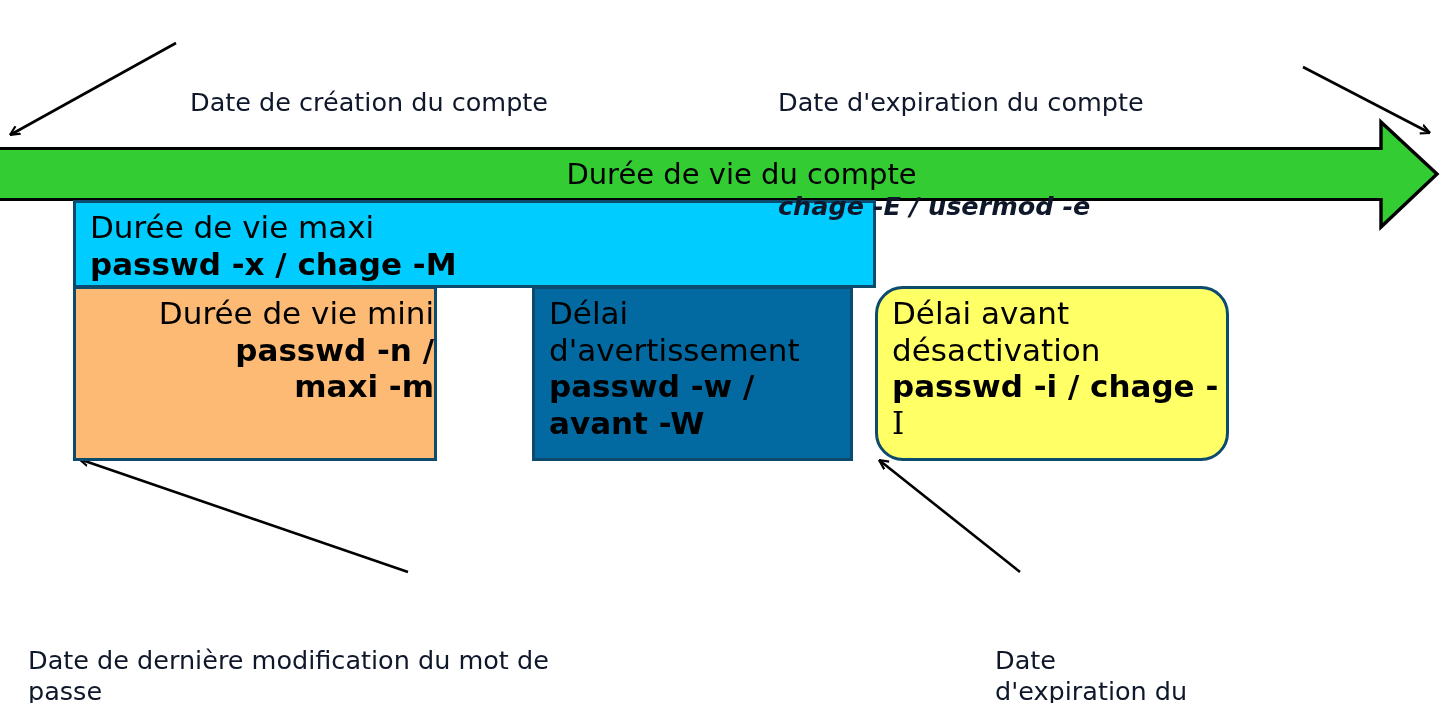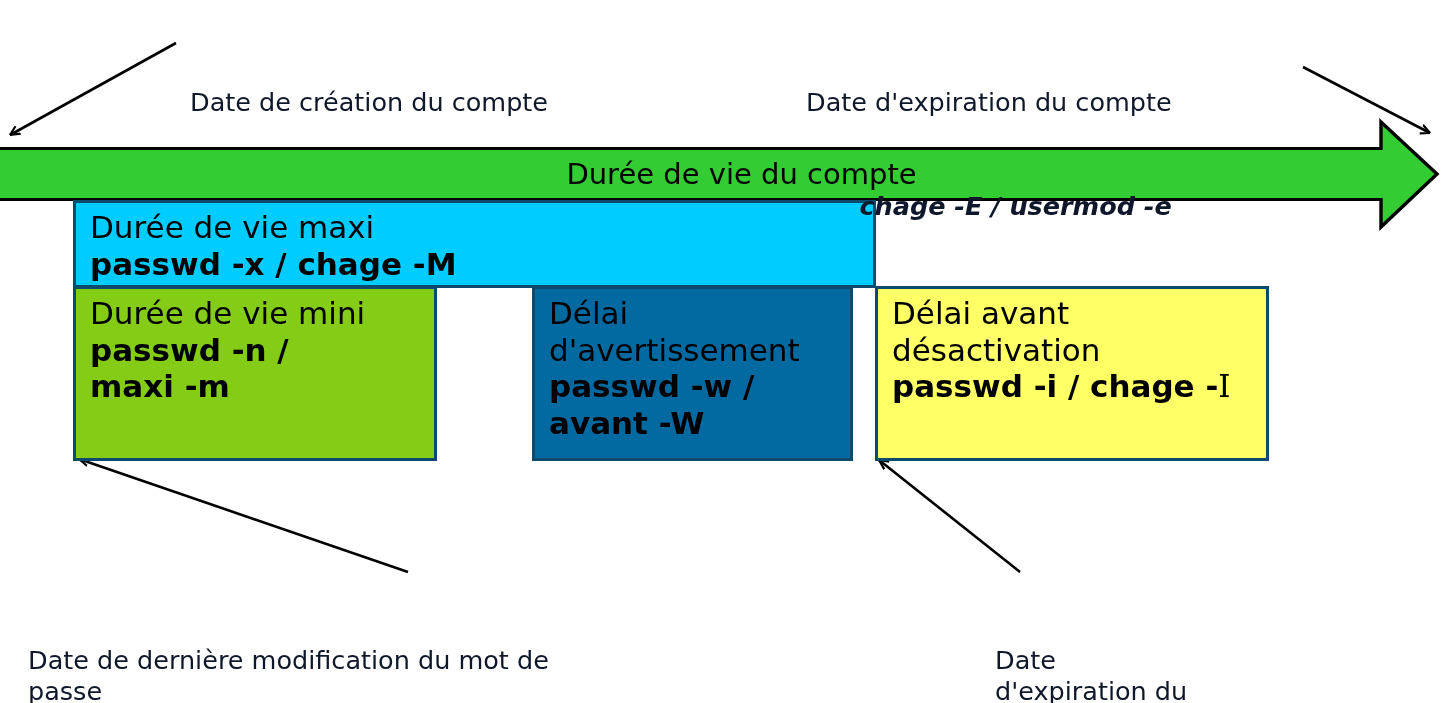--- a/index.html
+++ b/index.html
@@ -81,27 +81,27 @@
   }
   .box .plain { display: block; white-space: pre-line; }
   .box .cmd {
     display: block;
     font-weight: bold;
     white-space: pre-line;
   }
   .serif-i { font-family: "DejaVu Serif", serif; font-weight: normal; }
 
   #box-max   { left: 73px;  top: 200px; width: 803px;  height: 88px;  background: #00ccff; }
-  #box-min   { left: 73px;  top: 286px; width: 364px;  height: 175px; background: #84cc16; }
+  #box-min   { left: 73px;  top: 286px; width: 364px;  height: 175px; background: #fdba74; text-align: right; }
   #box-warn  { left: 532px; top: 286px; width: 321px;  height: 175px; background: #0369a1; }
-  #box-inact { left: 875px; top: 286px; width: 394px;  height: 175px; background: #ffff66; }
+  #box-inact { left: 875px; top: 286px; width: 354px;  height: 175px; background: #ffff66; border-radius: 28px; }
 
   
   #note-creation   { left: 190px;  top: 26px;  }
-  #note-expiration { left: 806px;  top: 26px; text-align: right;  }
+  #note-expiration { left: 778px;  top: 26px;  }
   #note-lastmod    { left: 28px;   top: 584px; width: 700px; }
   #note-pwexp      { left: 995px;  top: 584px; width: 260px; }
 </style>
 </head>
 <body>
 
 <div id="stage">
 
   <svg class="svg-layer" viewBox="0 0 1441 703" width="1441" height="703">
     <defs>

